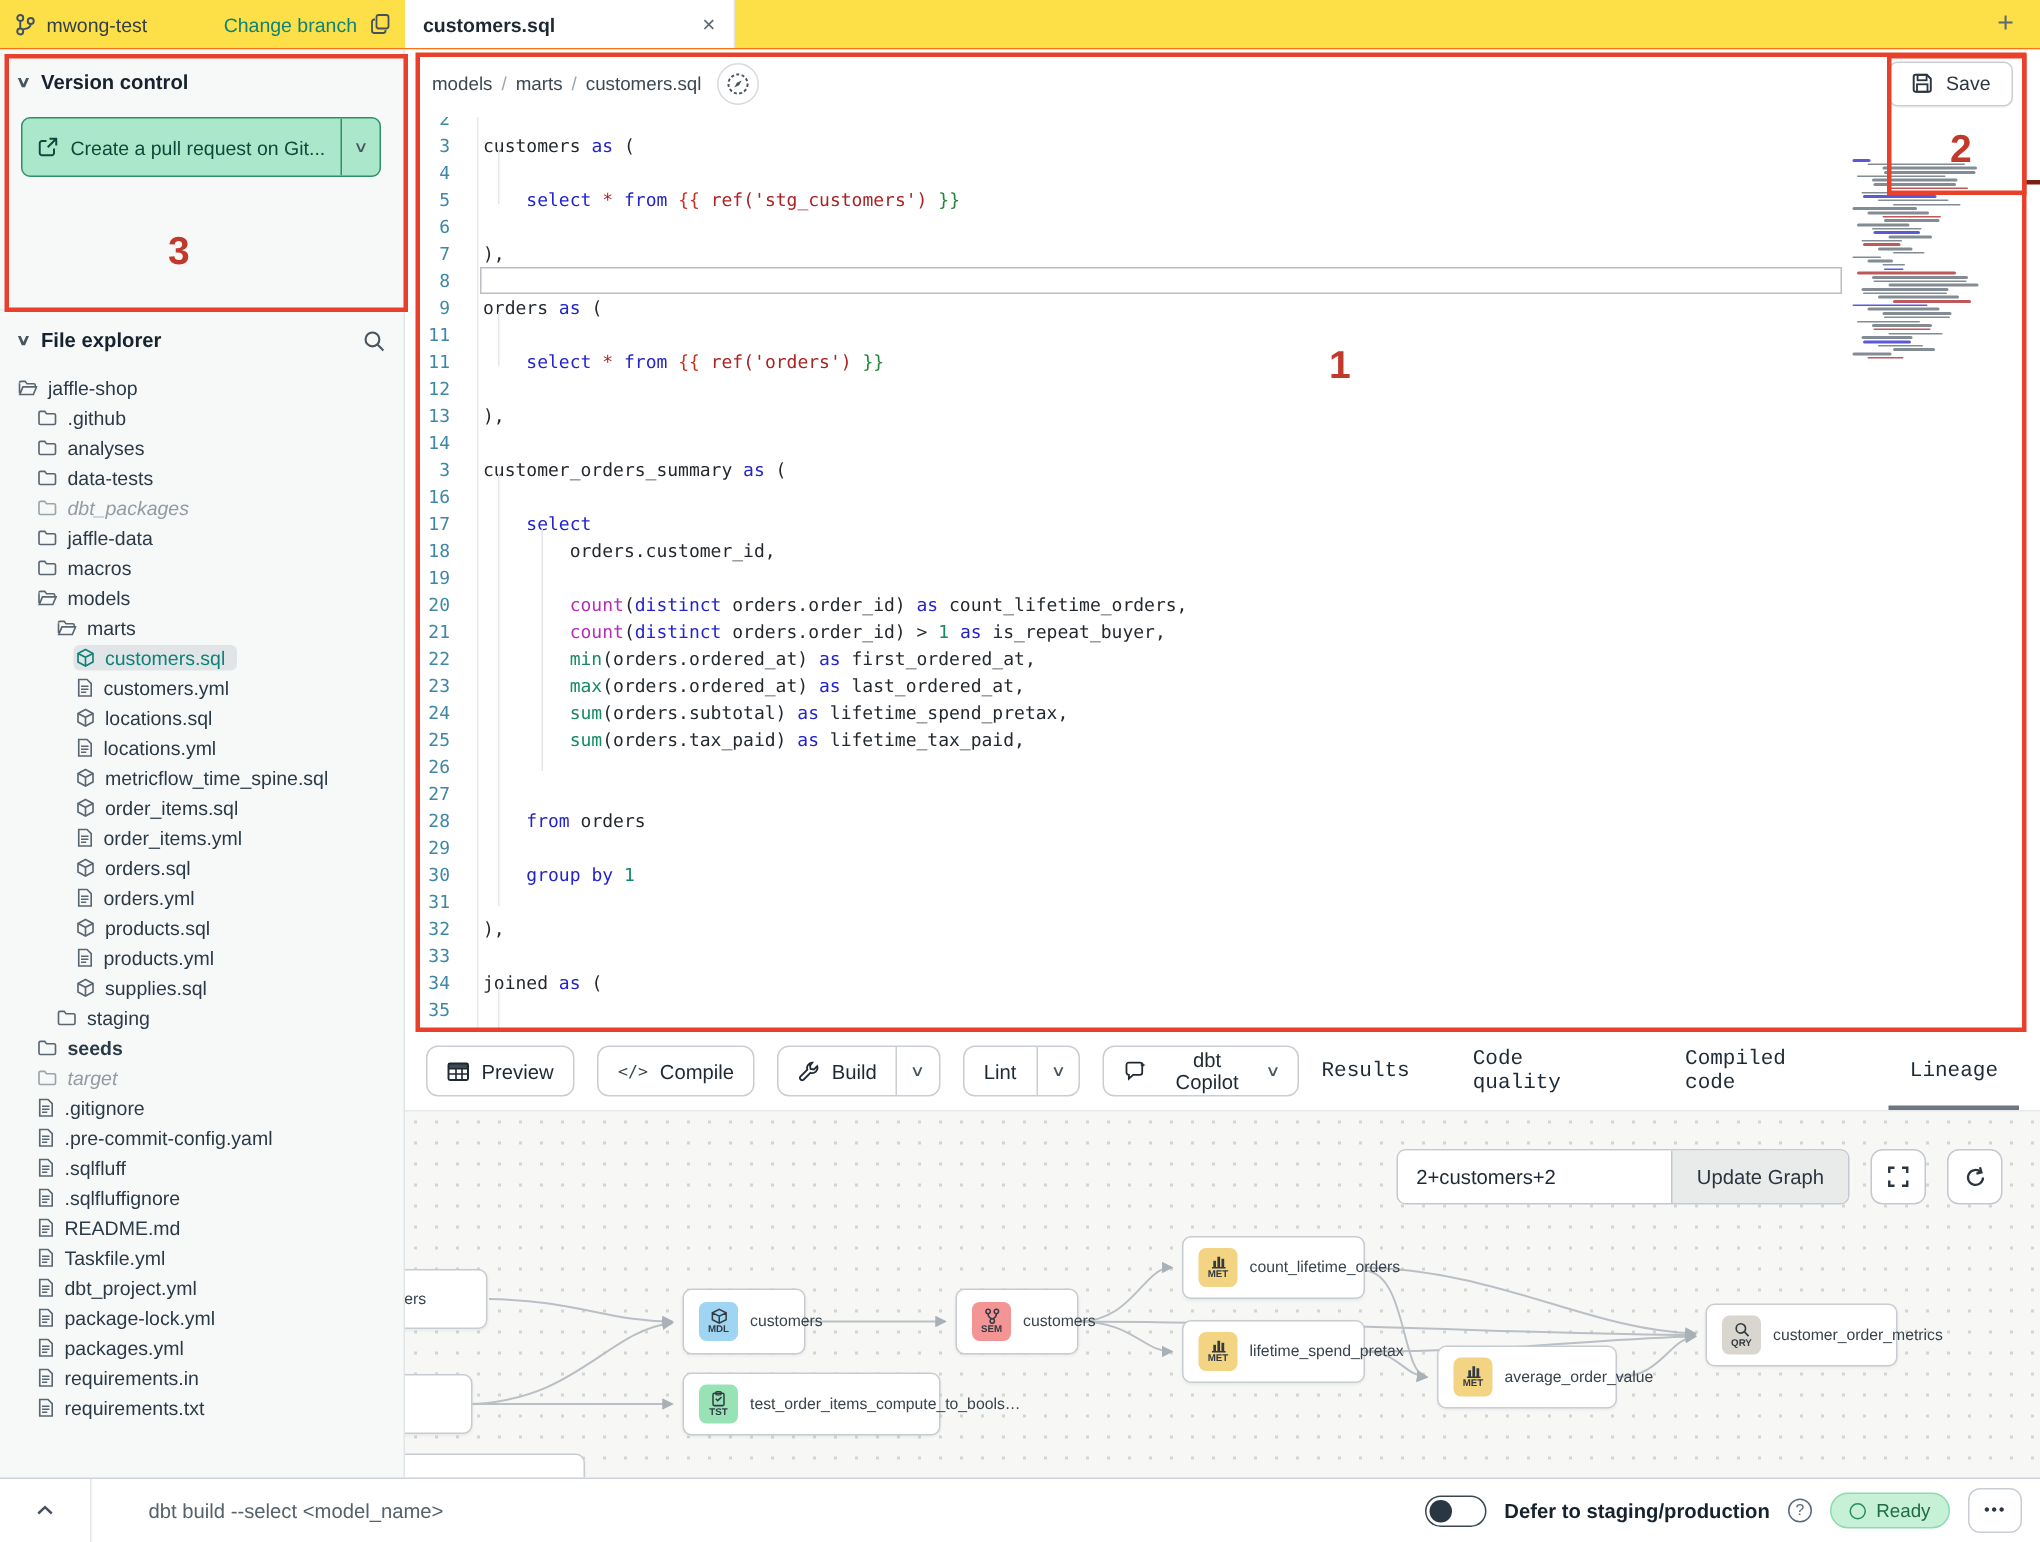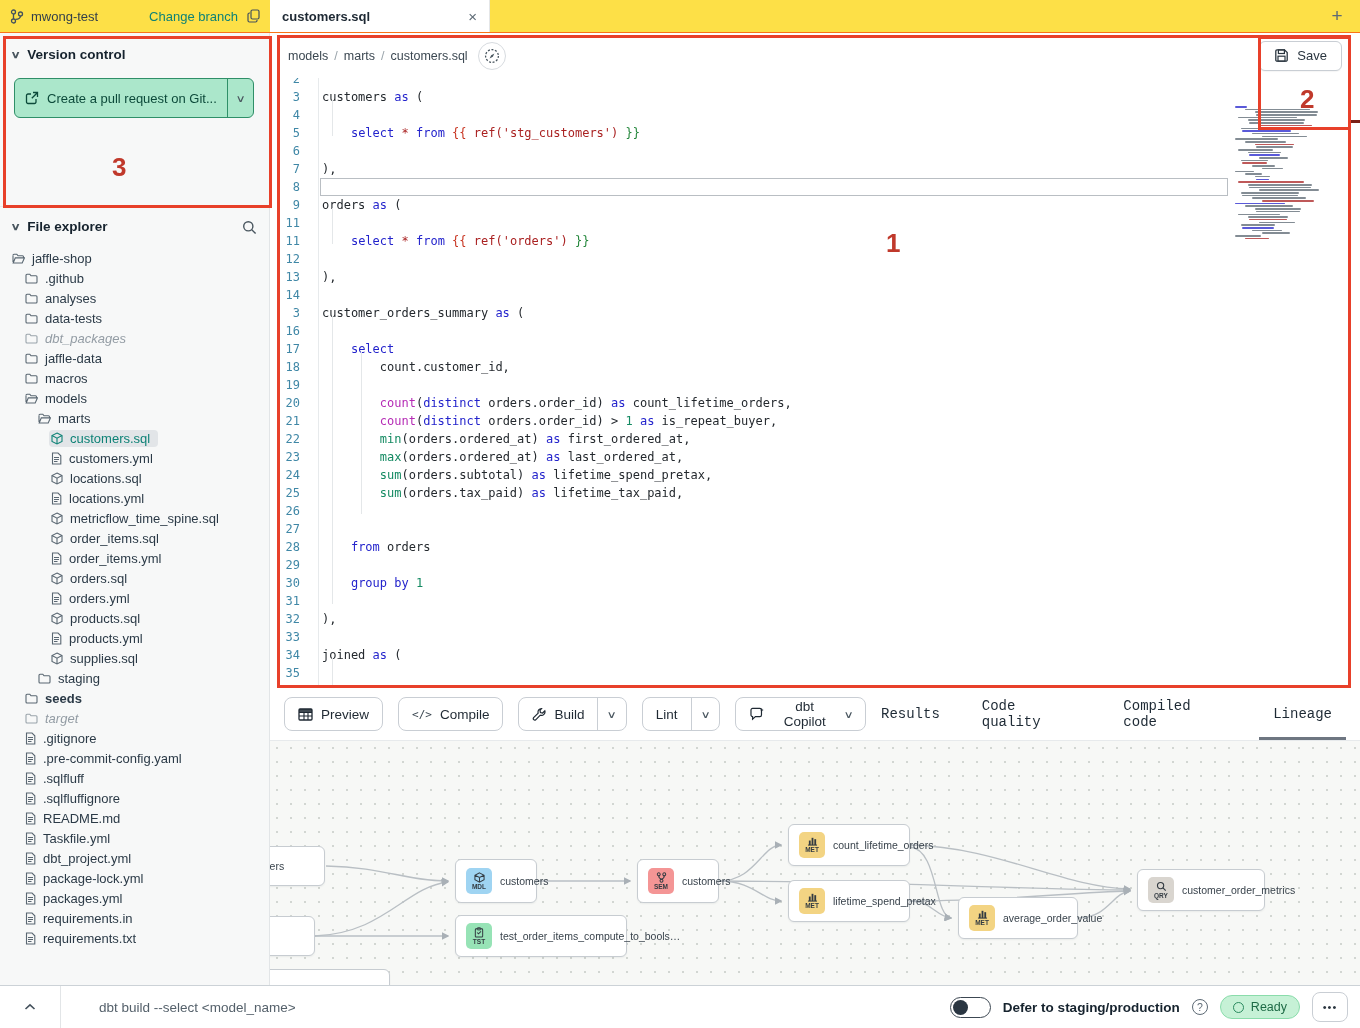--- a/index.html
+++ b/index.html
@@ -603,21 +603,21 @@
           <div class="cl cur"><span class="ln">8</span><span class="ct"></span></div>
           <div class="cl"><span class="ln">9</span><span class="ct"><span>orders </span><span class="k">as</span><span> (</span></span></div>
           <div class="cl"><span class="ln">11</span><span class="ct"></span></div>
           <div class="cl"><span class="ln">11</span><span class="ct"><span>    </span><span class="k">select</span><span> </span><span class="r">*</span><span> </span><span class="k">from</span><span> </span><span class="j">{{</span><span> </span><span class="r">ref('orders')</span><span> </span><span class="g">}}</span></span></div>
           <div class="cl"><span class="ln">12</span><span class="ct"></span></div>
           <div class="cl"><span class="ln">13</span><span class="ct"><span>),</span></span></div>
           <div class="cl"><span class="ln">14</span><span class="ct"></span></div>
           <div class="cl"><span class="ln">3</span><span class="ct"><span>customer_orders_summary </span><span class="k">as</span><span> (</span></span></div>
           <div class="cl"><span class="ln">16</span><span class="ct"></span></div>
           <div class="cl"><span class="ln">17</span><span class="ct"><span>    </span><span class="k">select</span></span></div>
-          <div class="cl"><span class="ln">18</span><span class="ct"><span>        count.customer_id,</span></span></div>
+          <div class="cl"><span class="ln">18</span><span class="ct"><span>        orders.customer_id,</span></span></div>
           <div class="cl"><span class="ln">19</span><span class="ct"></span></div>
           <div class="cl"><span class="ln">20</span><span class="ct"><span>        </span><span class="m">count</span><span>(</span><span class="k">distinct</span><span> orders.order_id) </span><span class="k">as</span><span> count_lifetime_orders,</span></span></div>
           <div class="cl"><span class="ln">21</span><span class="ct"><span>        </span><span class="m">count</span><span>(</span><span class="k">distinct</span><span> orders.order_id) &gt; </span><span class="n">1</span><span> </span><span class="k">as</span><span> is_repeat_buyer,</span></span></div>
           <div class="cl"><span class="ln">22</span><span class="ct"><span>        </span><span class="b">min</span><span>(orders.ordered_at) </span><span class="k">as</span><span> first_ordered_at,</span></span></div>
           <div class="cl"><span class="ln">23</span><span class="ct"><span>        </span><span class="b">max</span><span>(orders.ordered_at) </span><span class="k">as</span><span> last_ordered_at,</span></span></div>
           <div class="cl"><span class="ln">24</span><span class="ct"><span>        </span><span class="b">sum</span><span>(orders.subtotal) </span><span class="k">as</span><span> lifetime_spend_pretax,</span></span></div>
           <div class="cl"><span class="ln">25</span><span class="ct"><span>        </span><span class="b">sum</span><span>(orders.tax_paid) </span><span class="k">as</span><span> lifetime_tax_paid,</span></span></div>
           <div class="cl"><span class="ln">26</span></div>
           <div class="cl"><span class="ln">27</span><span class="ct"></span></div>
           <div class="cl"><span class="ln">28</span><span class="ct"><span>    </span><span class="k">from</span><span> orders</span></span></div>
@@ -845,20 +845,37 @@
             <span class="badge" style="background:#d9d5cf">
               <svg width="11" height="11" viewBox="0 0 12 12">
                 <circle cx="5" cy="5" r="3.4" fill="none" stroke="#333b42" stroke-width="1.2"></circle>
                 <path d="M7.6 7.6 L10.6 10.6" stroke="#333b42" stroke-width="1.2"></path>
               </svg>
               <span class="bt">QRY</span>
             </span>
             <span class="nlabel">customer_order_metrics</span>
           </div>
         </div>
+      <div class="lin-controls">
+        <div class="sel-group">
+          <input class="sel-input" value="2+customers+2" style="">
+          <div class="upd-btn">Update Graph</div>
+        </div>
+        <div class="sq-btn">
+          <svg width="15" height="15" viewBox="0 0 15 15">
+              <path d="M1.5 5 V1.5 H5 M10 1.5 H13.5 V5 M13.5 10 V13.5 H10 M5 13.5 H1.5 V10" fill="none" stroke="#2a353f" stroke-width="1.6"></path>
+            </svg>
+        </div>
+        <div class="sq-btn">
+          <svg width="16" height="16" viewBox="0 0 16 16">
+              <path d="M13 8 A5 5 0 1 1 11.5 4.4" fill="none" stroke="#2a353f" stroke-width="1.5"></path>
+              <path d="M11 1.2 L12 4.6 L8.6 5.4" fill="none" stroke="#2a353f" stroke-width="1.5"></path>
+            </svg>
+        </div>
+      </div>
     </div>
   </div>
 
   <div class="statusbar">
     <div class="sb-chev">
       <svg width="12" height="8" viewBox="0 0 12 8">
           <path d="M1.5 6 L6 1.8 L10.5 6" fill="none" stroke="#44515c" stroke-width="1.6"></path>
         </svg>
     </div>
     <div class="sb-div"></div>

